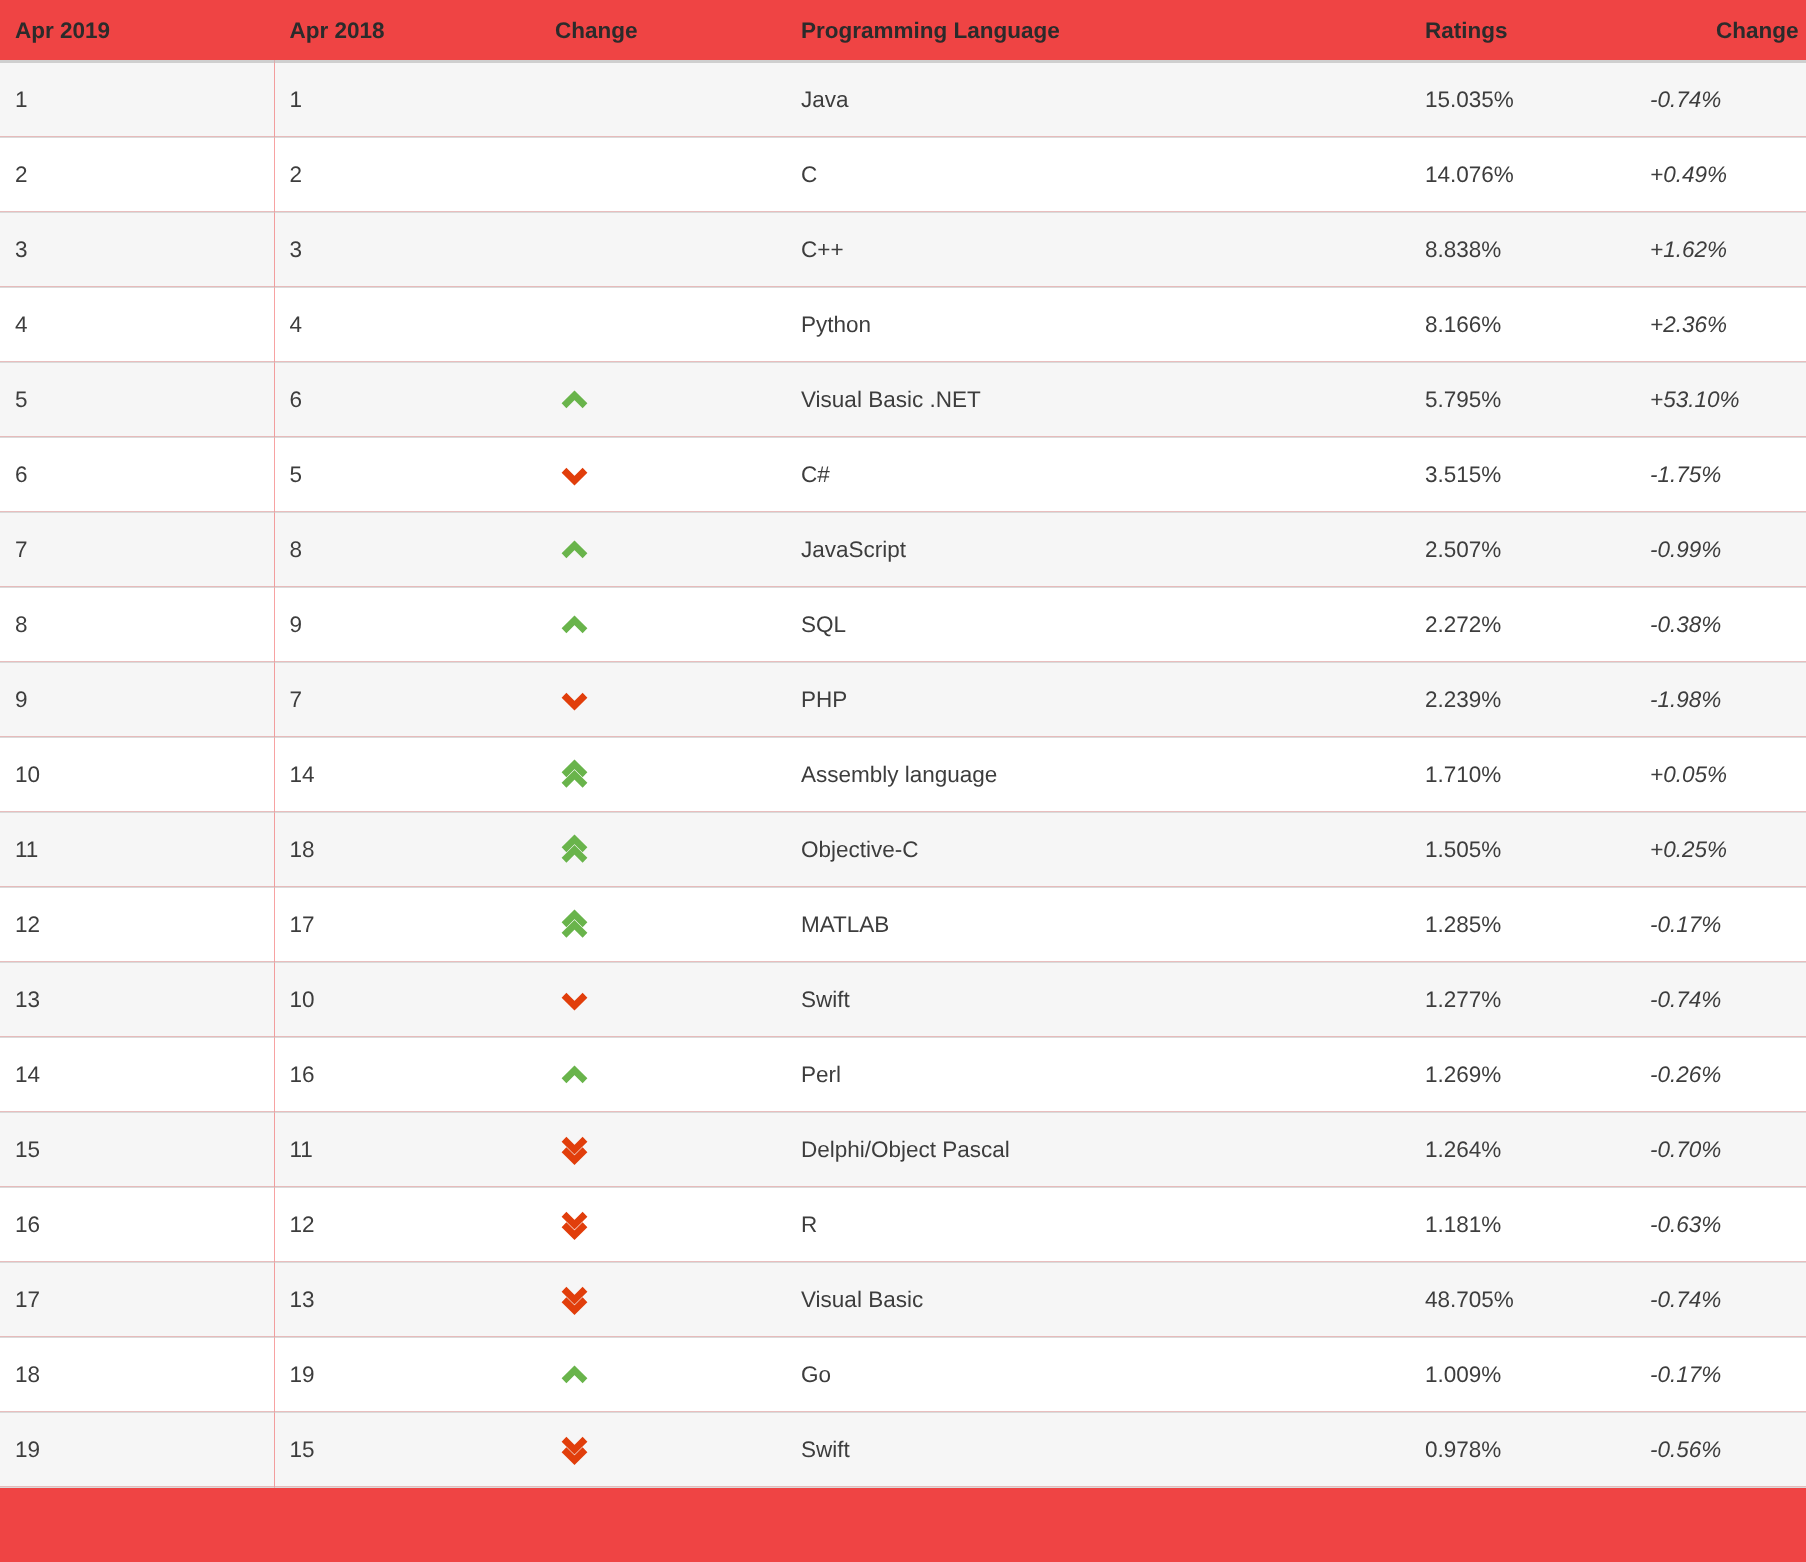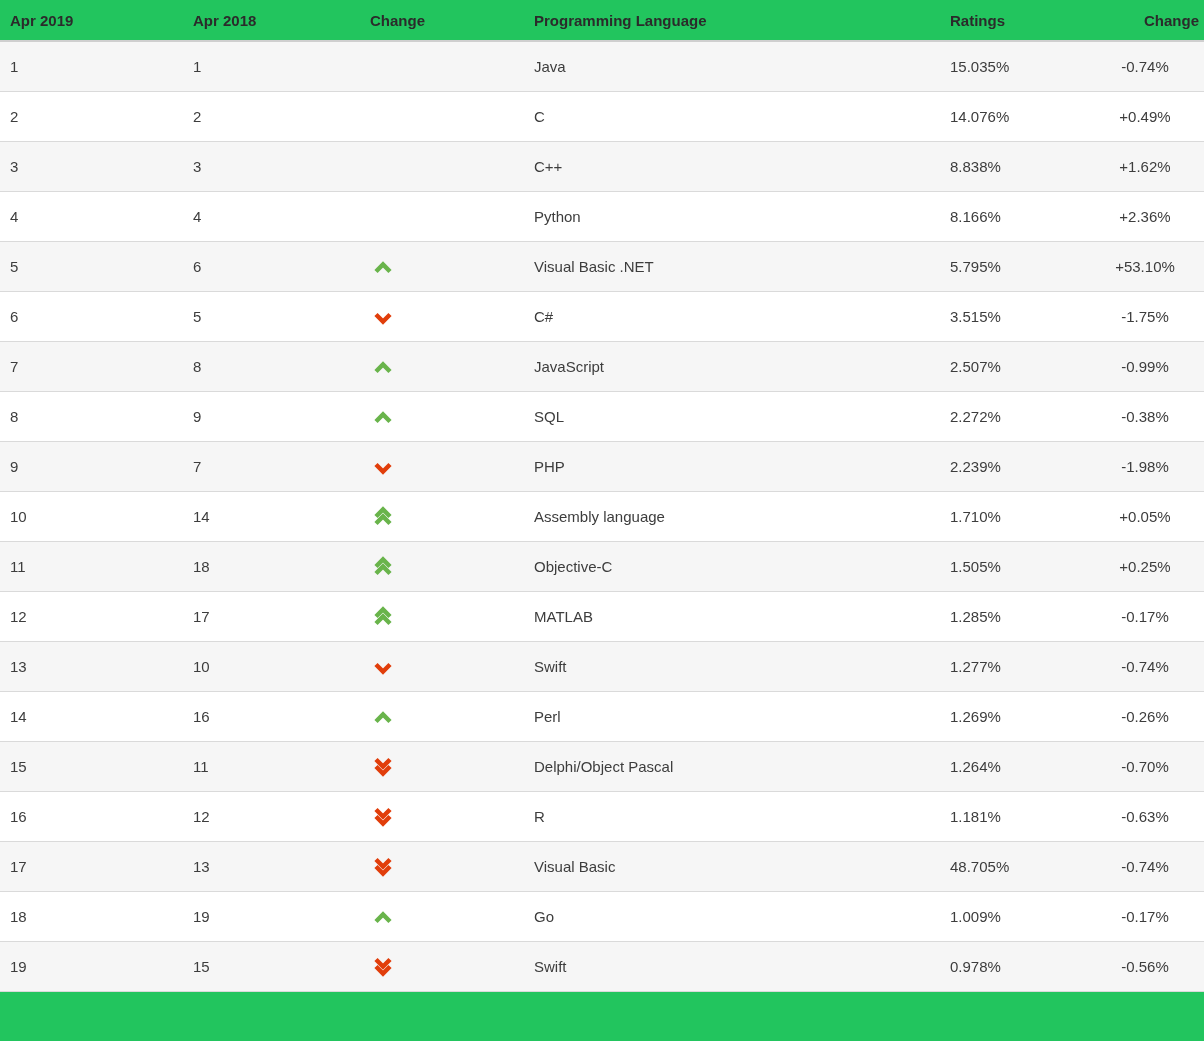--- a/index.html
+++ b/index.html
@@ -5,21 +5,21 @@
   html, body {
     margin: 0;
     padding: 0;
     background: #ffffff;
     font-family: "Liberation Sans", "DejaVu Sans", sans-serif;
   }
   .page {
     width: 1204px;
     height: 1041px;
     overflow: hidden;
-    background: #22c55e;
+    background: #ef4444;
   }
   table.rank-table {
     width: 1204px;
     border-collapse: collapse;
     table-layout: fixed;
   }
   col.c1 { width: 183px; }
   col.c2 { width: 177px; }
   col.c3 { width: 164px; }
   col.c4 { width: 416px; }
@@ -52,22 +52,23 @@
     font-size: 15px;
     color: #3d3d3d;
     white-space: nowrap;
     overflow: hidden;
   }
   tbody tr { background: #ffffff; }
   tbody tr:nth-child(odd) { background: #f6f6f6; }
 
   td.cell-change-indicator { padding-left: 13px; }
   td.cell-change-pct {
-    text-align: center;
+    text-align: left;
     padding: 0 14px 0 0;
+    font-style: italic;
   }
 
   .indicator {
     display: inline-flex;
     align-items: center;
     vertical-align: middle;
   }
   .indicator svg { display: block; overflow: visible; }
 </style>
 </head>

